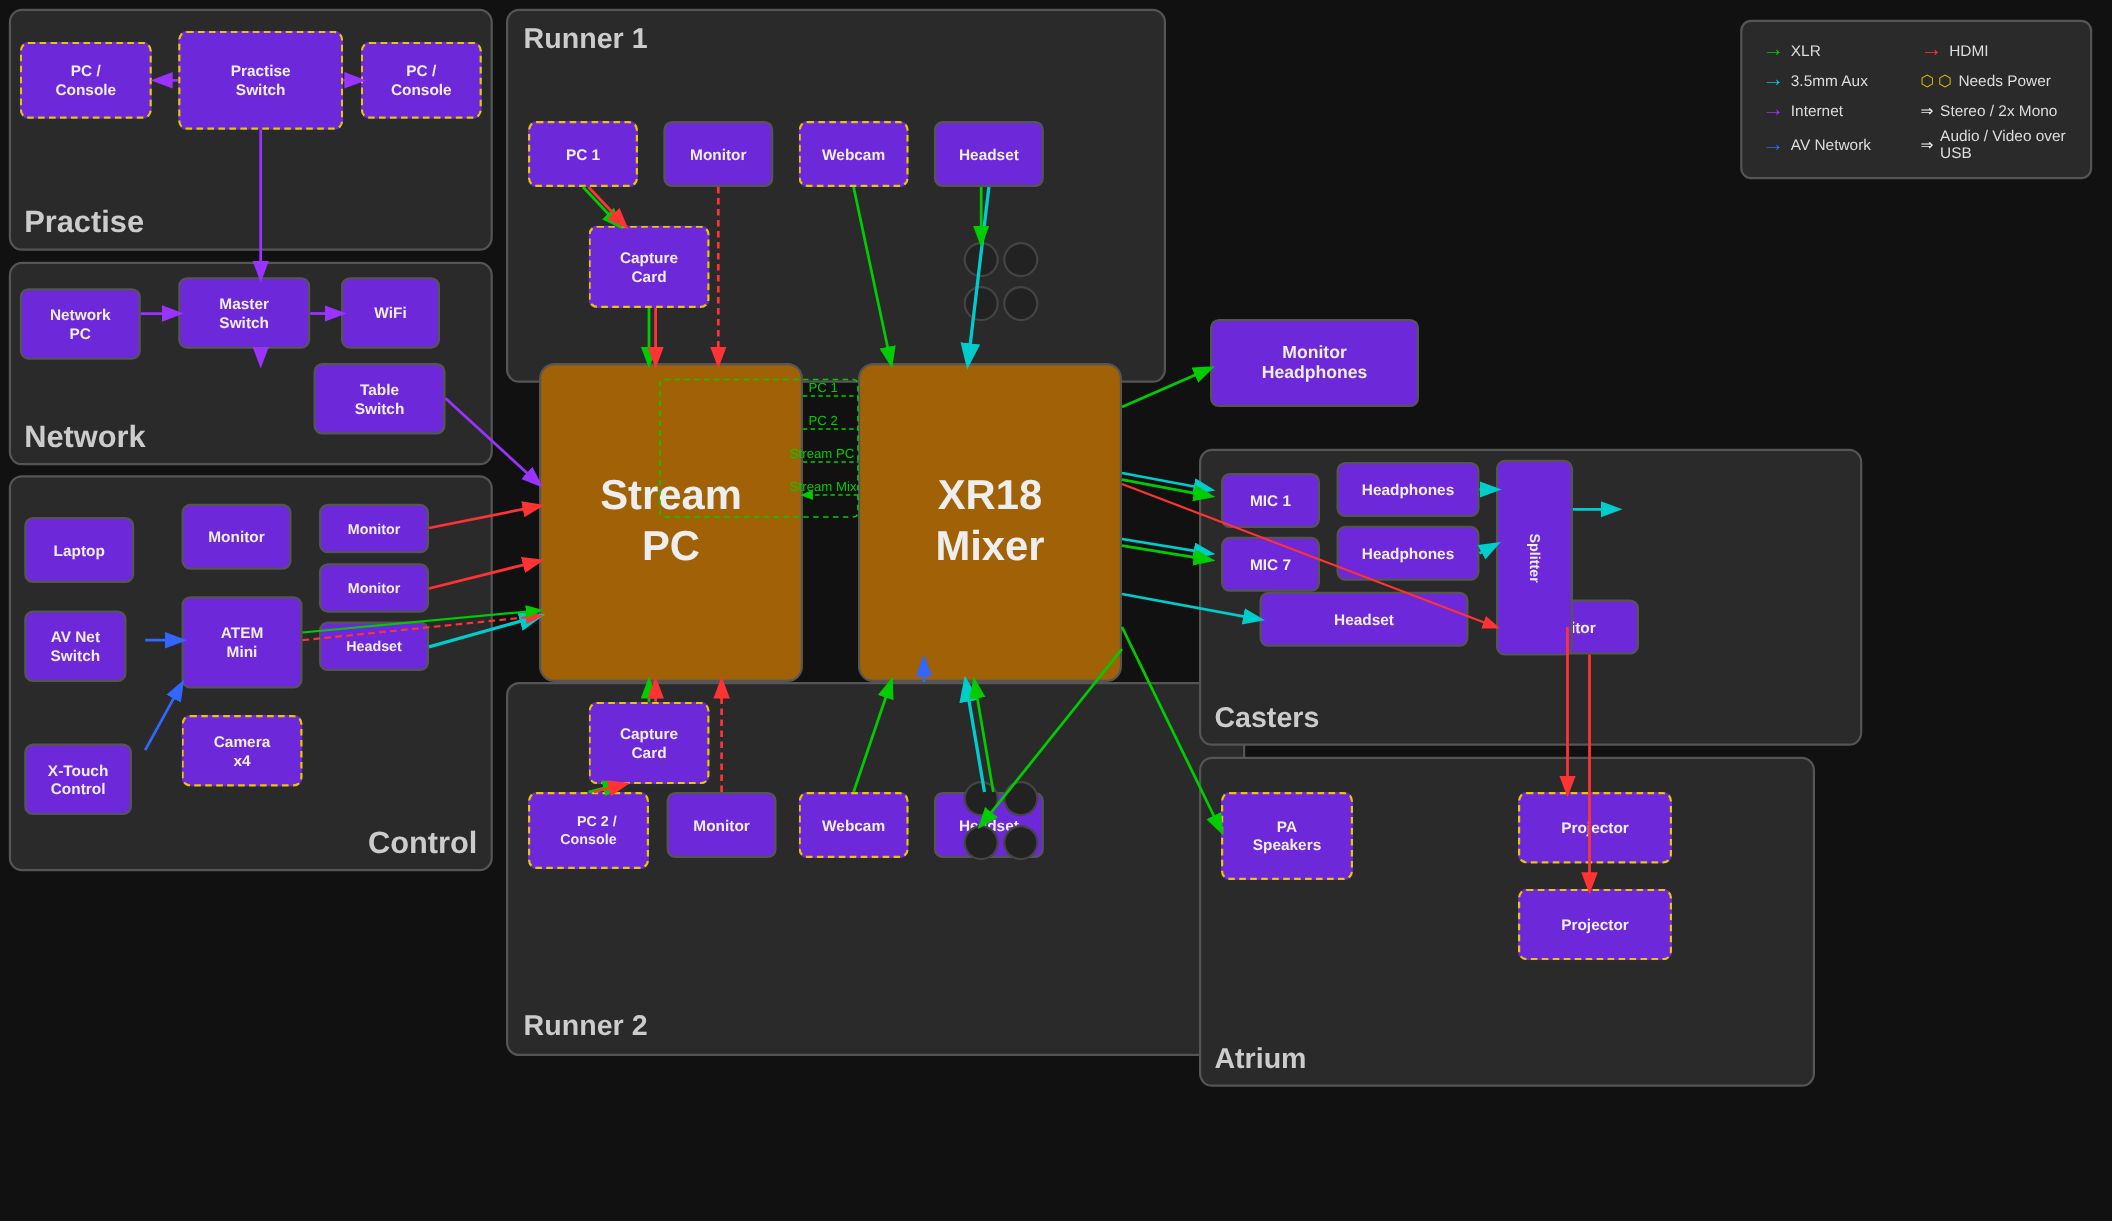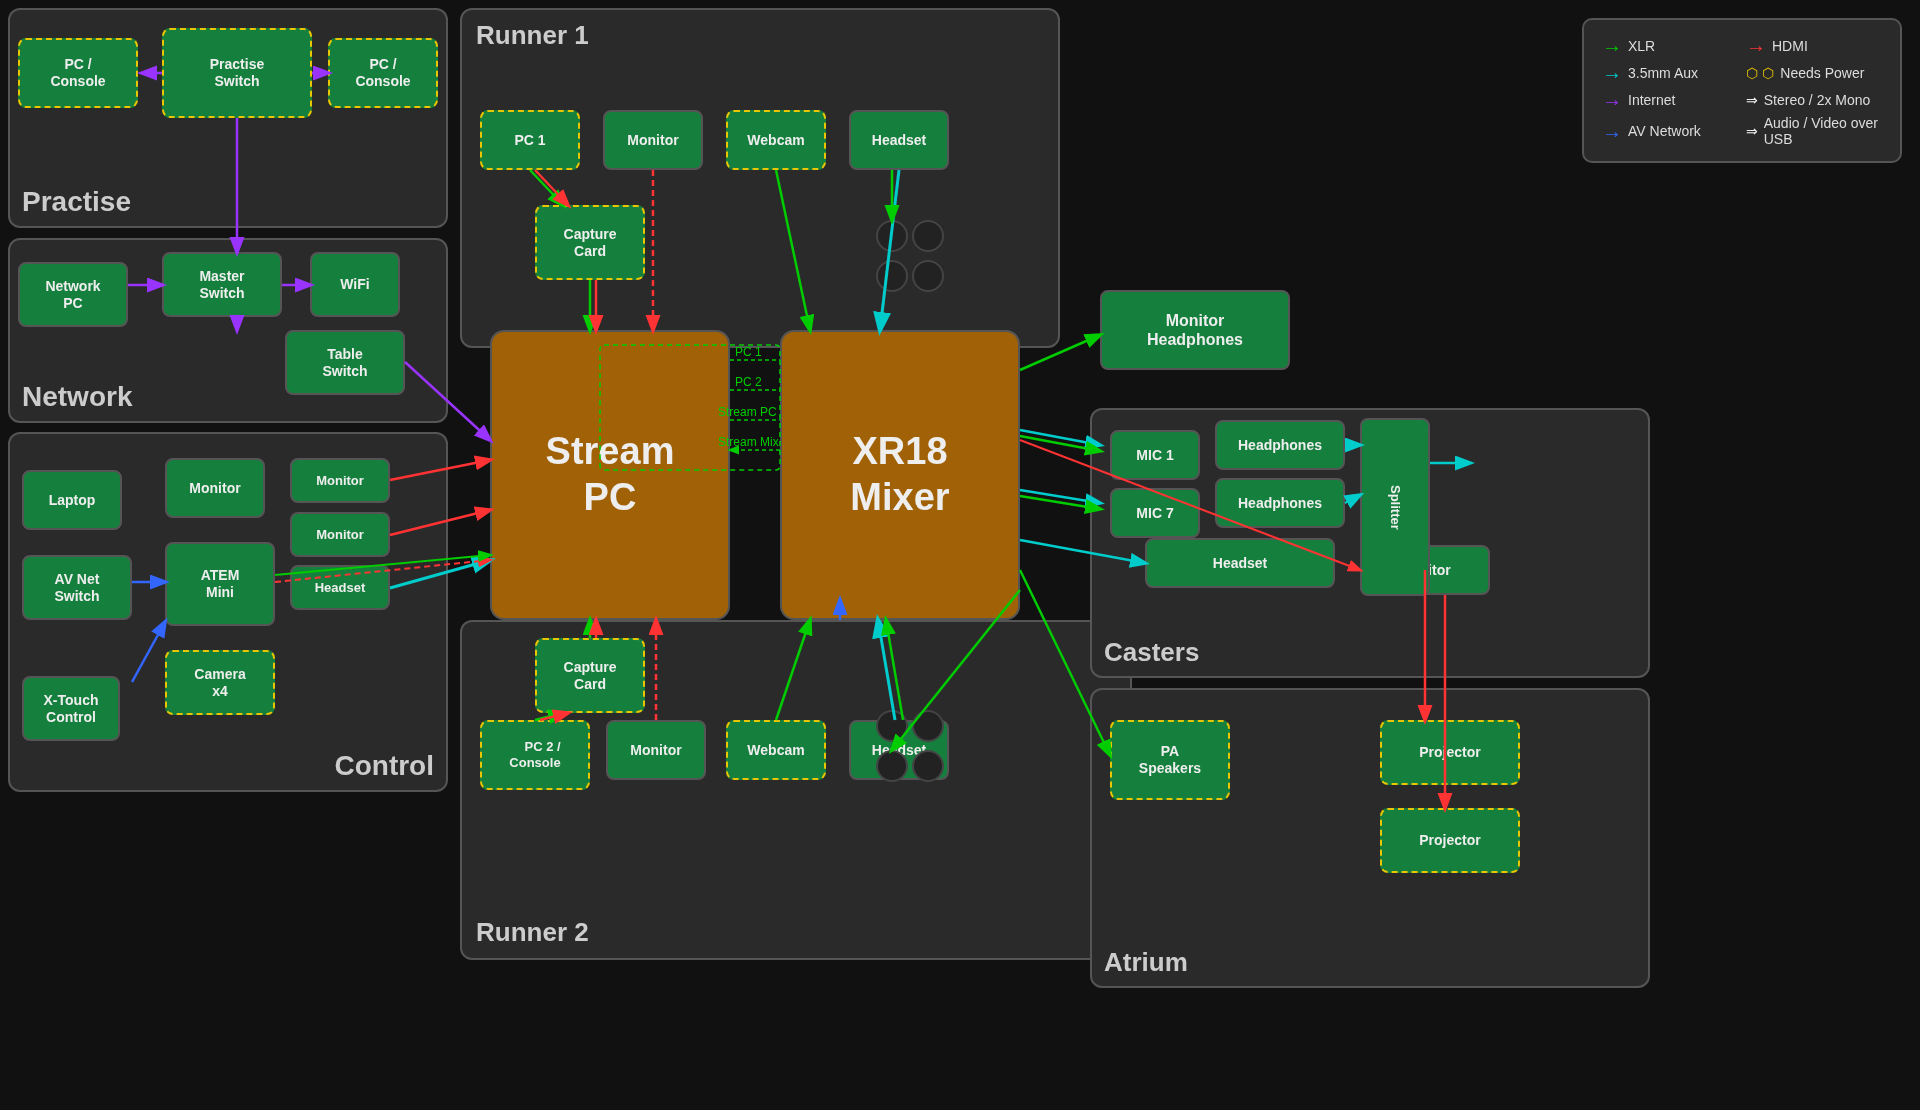--- a/index.html
+++ b/index.html
@@ -32,21 +32,21 @@
       bottom: 8px;
       left: 12px;
       color: #ccc;
       font-size: 28px;
       font-weight: bold;
     }
 
     
     .node {
       position: absolute;
-      background: #15803d;
+      background: #6d28d9;
       border-radius: 8px;
       color: #eee;
       font-size: 15px;
       font-weight: bold;
       text-align: center;
       display: flex;
       align-items: center;
       justify-content: center;
       line-height: 1.2;
     }
@@ -134,21 +134,21 @@
   </div>
 
   <div class="section" style="left:460px; top:8px; width:600px; height:340px;">
     <span style="position:absolute; top:10px; left:14px; color:#ccc; font-size:26px; font-weight:bold;">Runner 1</span>
   </div>
 
   <div class="section" style="left:460px; top:620px; width:672px; height:340px;text-align:right;">
     <span style="position:absolute; bottom:10px; left:14px; color:#ccc; font-size:26px; font-weight:bold;">Runner 2</span>
   </div>
 
-  <div class="section" style="left:1090px; top:408px; width:560px; height:270px;padding-left:34px;">
+  <div class="section" style="left:1090px; top:408px; width:603px; height:270px;padding-left:34px;">
     <span style="position:absolute; bottom:8px; left:12px; color:#ccc; font-size:26px; font-weight:bold;">Casters</span>
   </div>
 
   <div class="section" style="left:1090px; top:688px; width:560px; height:300px;">
     <span style="position:absolute; bottom:8px; left:12px; color:#ccc; font-size:26px; font-weight:bold;">Atrium</span>
   </div>
 
   <div class="key-section">
     <div class="key-grid">
       <div class="key-item">
@@ -190,21 +190,21 @@
   <div class="node dashed" style="left:162px; top:28px; width:150px; height:90px; font-size:14px;">Practise<br>Switch</div>
   <div class="node dashed" style="left:328px; top:38px; width:110px; height:70px; font-size:14px;">PC /<br>Console</div>
 
   <div class="node solid" style="left:18px; top:262px; width:110px; height:65px; font-size:14px;">Network<br>PC</div>
   <div class="node solid" style="left:162px; top:252px; width:120px; height:65px; font-size:14px;">Master<br>Switch</div>
   <div class="node solid" style="left:310px; top:252px; width:90px; height:65px; font-size:14px;">WiFi</div>
   <div class="node solid" style="left:285px; top:330px; width:120px; height:65px; font-size:14px;">Table<br>Switch</div>
 
   <div class="node solid" style="left:22px; top:470px; width:100px; height:60px; font-size:14px;">Laptop</div>
   <div class="node solid" style="left:165px; top:458px; width:100px; height:60px; font-size:14px;">Monitor</div>
-  <div class="node solid" style="left:22px; top:555px; width:110px; height:65px; font-size:14px;">AV Net<br>Switch</div>
+  <div class="node solid" style="left:22px; top:555px; width:93px; height:65px; font-size:14px;">AV Net<br>Switch</div>
   <div class="node solid" style="left:165px; top:542px; width:110px; height:84px; font-size:14px;">ATEM<br>Mini</div>
   <div class="node solid" style="left:22px; top:676px; width:98px; height:65px; font-size:14px;">X-Touch<br>Control</div>
   <div class="node dashed" style="left:165px; top:650px; width:110px; height:65px; font-size:14px;">Camera<br>x4</div>
   <div class="node solid" style="left:290px; top:458px; width:100px; height:45px; font-size:13px;">Monitor</div>
   <div class="node solid" style="left:290px; top:512px; width:100px; height:45px; font-size:13px;">Monitor</div>
   <div class="node solid" style="left:290px; top:565px; width:100px; height:45px; font-size:13px;">Headset</div>
 
   <div class="node large" style="left:490px; top:330px; width:240px; height:290px; font-size:38px; flex-direction:column; gap:2px;">
     <span>Stream<br>PC</span>
   </div>

